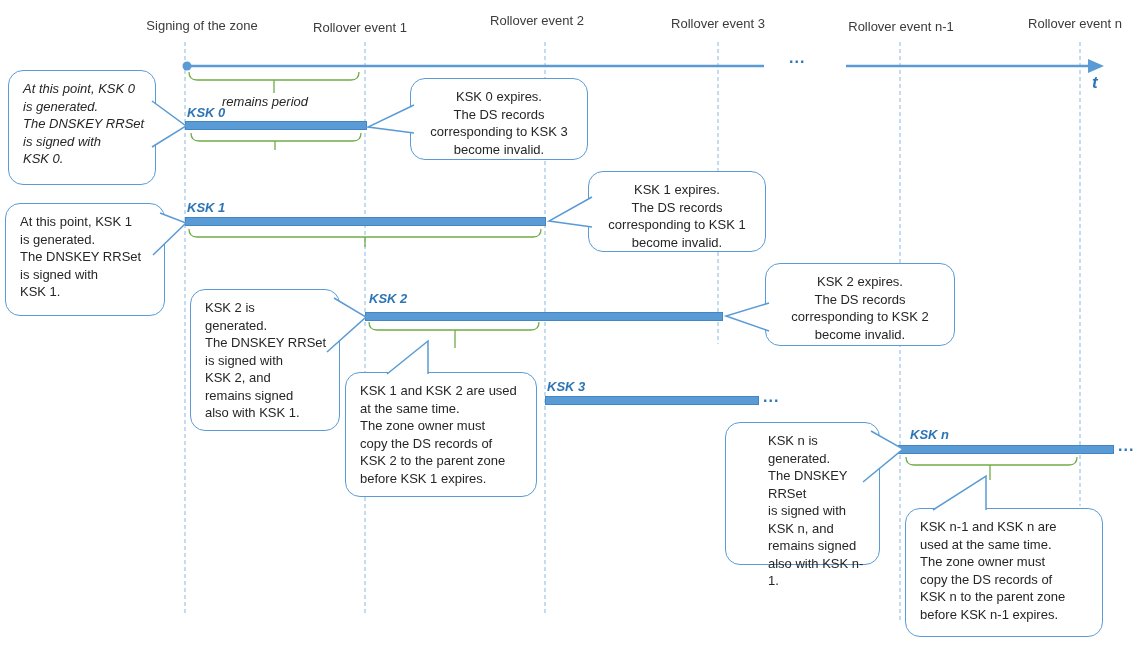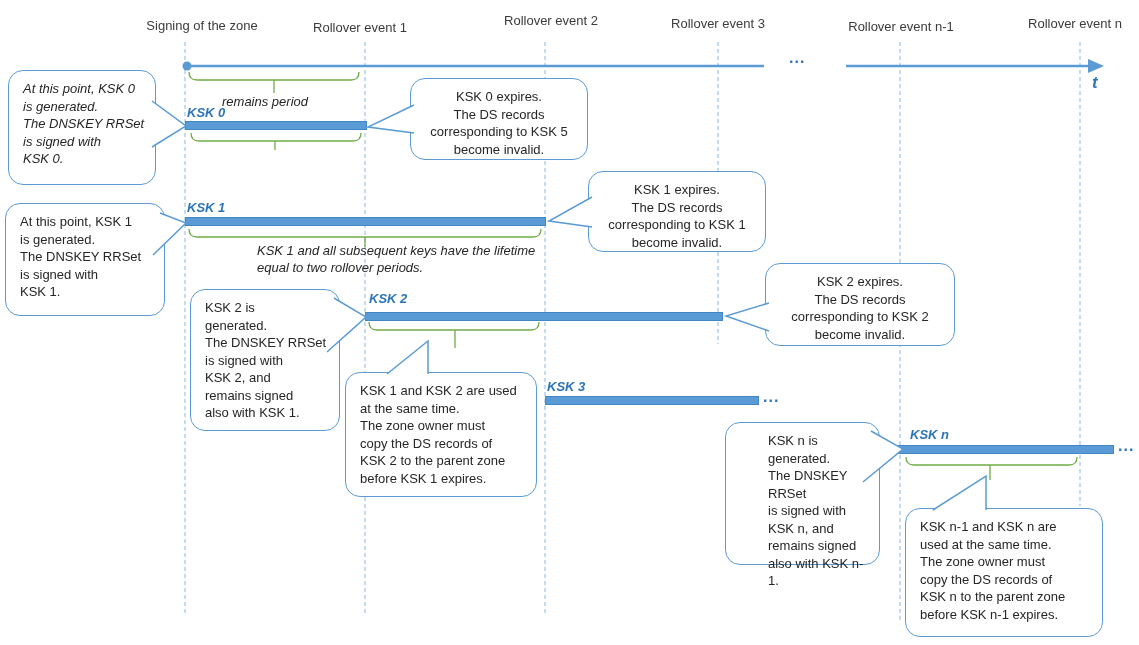--- a/index.html
+++ b/index.html
@@ -57,21 +57,21 @@
 
     <path class="brace" d="M 189 72 Q 189 80 197 80 L 351 80 Q 359 80 359 72 M 274 80 L 274 93"></path>
     <path class="brace" d="M 191 133 Q 191 141 199 141 L 353 141 Q 361 141 361 133 M 275 141 L 275 150"></path>
     <path class="brace" d="M 189 229 Q 189 237 197 237 L 533 237 Q 541 237 541 229 M 365 237 L 365 247"></path>
     <path class="brace" d="M 369 322 Q 369 330 377 330 L 531 330 Q 539 330 539 322 M 455 330 L 455 348"></path>
     <path class="brace" d="M 906 457 Q 906 465 914 465 L 1069 465 Q 1077 465 1077 457 M 990 465 L 990 480"></path>
   </svg>
 
   <div class="evt" style="left:127px;top:18px;">Signing of the zone</div>
   <div class="evt" style="left:285px;top:20px;">Rollover event 1</div>
-  <div class="evt" style="left:476px;top:13px;">Rollover event 2</div>
+  <div class="evt" style="left:462px;top:13px;">Rollover event 2</div>
   <div class="evt" style="left:643px;top:16px;">Rollover event 3</div>
   <div class="evt" style="left:826px;top:19px;">Rollover event n-1</div>
   <div class="evt" style="left:1000px;top:16px;">Rollover event n</div>
 
   <div class="dots" style="left:789px;top:49px;">...</div>
   <div class="axis-t" style="left:1092px;top:73px;">t</div>
 
   <div class="klabel" style="left:187px;top:105px;">KSK 0</div>
   <div class="bar" style="left:185px;top:121px;width:180px;"></div>
 
@@ -83,34 +83,32 @@
 
   <div class="klabel" style="left:547px;top:379px;">KSK 3</div>
   <div class="bar" style="left:545px;top:396px;width:212px;"></div>
   <div class="dots" style="left:763px;top:388px;">...</div>
 
   <div class="klabel" style="left:910px;top:427px;">KSK n</div>
   <div class="bar" style="left:898px;top:445px;width:214px;"></div>
   <div class="dots" style="left:1118px;top:437px;">...</div>
 
   <div class="caption ctr" style="left:192px;top:93px;width:146px;">remains period</div>
-  <div class="caption" style="left:257px;top:242px;">KSK 1 and all subsequent keys have the lifetime
-equal to two rollover periods.</div>
 
   <div class="bubble" style="left:8px;top:70px;width:148px;height:115px;font-style:italic;">
     <div class="btxt">At this point, KSK 0
 is generated.
 The DNSKEY RRSet
 is signed with
 KSK 0.</div>
   </div>
   <div class="bubble ctr" style="left:410px;top:78px;width:178px;height:82px;">
     <div class="btxt">KSK 0 expires.
 The DS records
-corresponding to KSK 5
+corresponding to KSK 3
 become invalid.</div>
   </div>
   <div class="bubble" style="left:5px;top:203px;width:160px;height:113px;">
     <div class="btxt">At this point, KSK 1
 is generated.
 The DNSKEY RRSet
 is signed with
 KSK 1.</div>
   </div>
   <div class="bubble ctr" style="left:588px;top:171px;width:178px;height:81px;">

